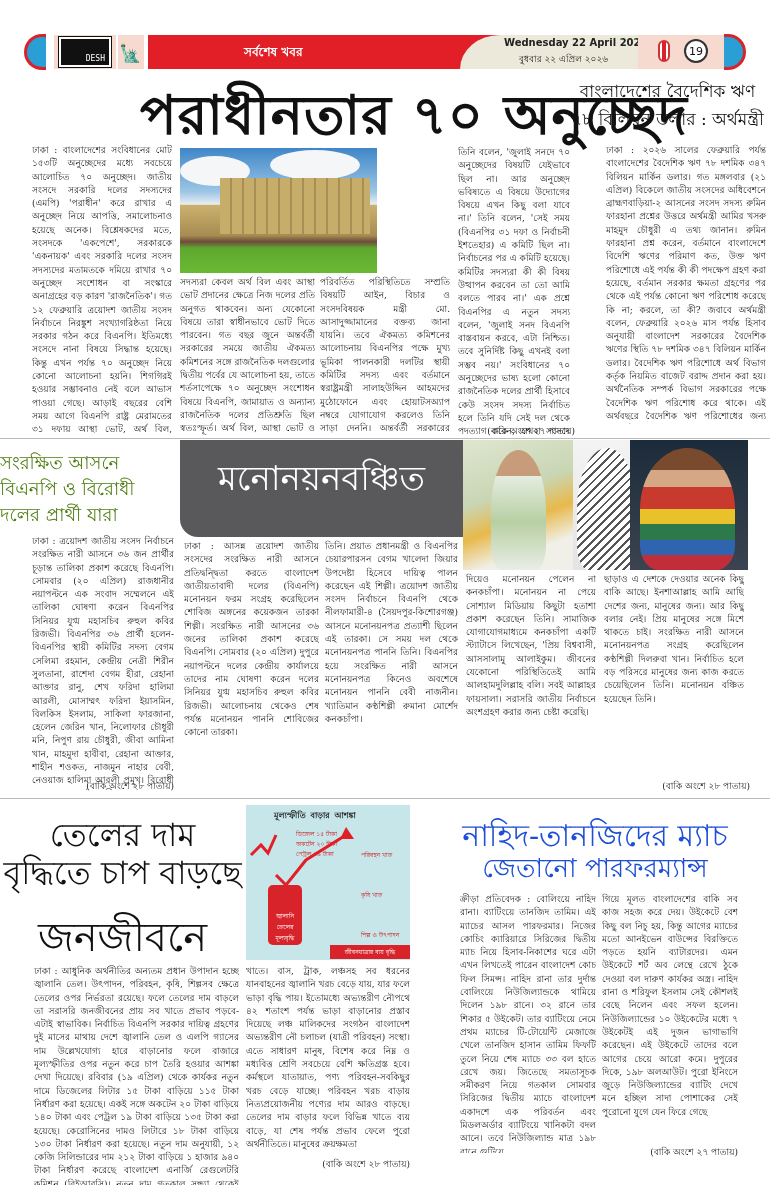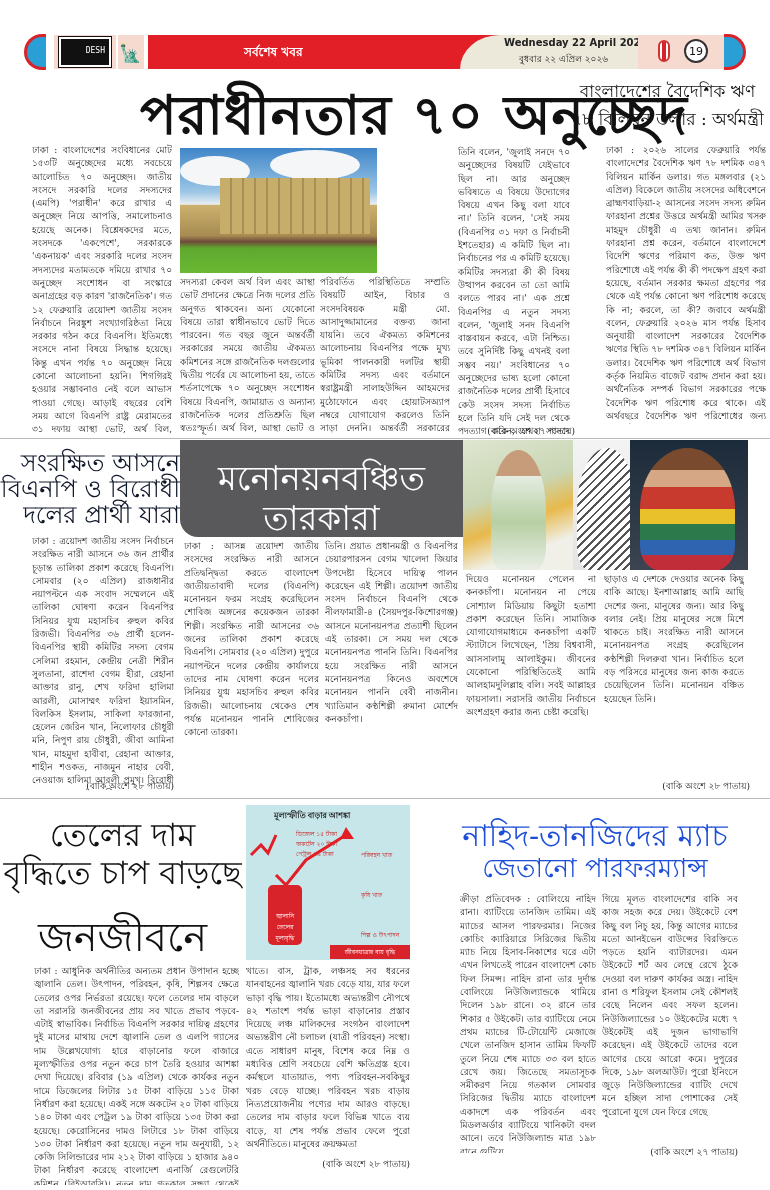--- a/index.html
+++ b/index.html
@@ -3,39 +3,39 @@
 <meta charset="utf-8">
 <style>
 *{box-sizing:border-box;margin:0;padding:0}
 body{width:770px;height:1190px;background:#fff;font-family:"DejaVu Sans","Liberation Sans",sans-serif;color:#111;overflow:hidden;position:relative}
 
 #masthead{position:absolute;left:24px;top:34px;width:722px;height:36px}
 .cap{position:absolute;top:0;width:22px;height:36px;background:#2a9fd6;border:3px solid #d8232a}
 .cap.l{left:0;border-radius:18px 0 0 18px;border-right:none}
 .cap.r{right:0;border-radius:0 18px 18px 0;border-left:none}
 .logo{position:absolute;left:30px;top:1px;width:62px;height:34px;background:#f6d9cf;display:flex;align-items:center;justify-content:center}
-.logo-box{width:52px;height:30px;background:#111;color:#fff;font-size:8px;display:flex;align-items:flex-end;justify-content:flex-end;padding:10px 4px;font-family:"DejaVu Sans Mono",monospace;border:2px solid #fff;outline:1px solid #111}
+.logo-box{width:52px;height:30px;background:#111;color:#fff;font-size:8px;display:flex;align-items:flex-end;justify-content:flex-end;padding:2px 4px;font-family:"DejaVu Sans Mono",monospace;border:2px solid #fff;outline:1px solid #111}
 .liberty{position:absolute;left:94px;top:1px;width:26px;height:34px;background:#f6d9cf;display:flex;align-items:center;justify-content:center;color:#3a8c8c;font-size:18px}
 .redband{position:absolute;left:124px;top:1px;width:430px;height:34px;background:#e21e26;clip-path:polygon(0 0,100% 0,86% 100%,0 100%)}
 .section-label{position:absolute;left:220px;top:9px;color:#fff;font-size:12px;font-weight:bold}
 .datebox{position:absolute;left:436px;top:1px;width:220px;height:34px;background:#ece9da;border-top-left-radius:40px 34px}
 .date-en{position:absolute;left:480px;top:3px;font-size:10px;font-weight:bold;color:#222}
 .date-bn{position:absolute;left:495px;top:18px;font-size:9px;color:#222}
 .pagebox{position:absolute;left:614px;top:1px;width:86px;height:34px;background:#f6d9cf}
 .pg-icon{position:absolute;left:634px;top:6px;width:12px;height:22px;border:2px solid #c33;border-radius:6px;background:linear-gradient(90deg,#fff 30%,#d8232a 30%,#d8232a 70%,#fff 70%)}
 .pg-num{position:absolute;left:660px;top:5px;width:24px;height:24px;border:2px solid #333;border-radius:50%;font-size:11px;font-weight:normal;display:flex;align-items:center;justify-content:center;background:#fff}
 
 .col{position:absolute;font-family:"DejaVu Serif","Liberation Serif",serif;font-size:9px;line-height:13.3px;text-align:justify;color:#1b1b1b;overflow:hidden}
 .headline-big{position:absolute;left:140px;top:74px;font-family:"DejaVu Serif","Liberation Serif",serif;font-weight:bold;font-size:54px;letter-spacing:1px;color:#111;white-space:nowrap}
 .sidehead{position:absolute;left:570px;top:77px;width:195px;text-align:center;font-family:"DejaVu Serif",serif;font-size:17px;line-height:28px;color:#111}
 .photo{position:absolute;overflow:hidden}
 .parliament{left:180px;top:148px;width:197px;height:125px;background:linear-gradient(#3f86c8 0%,#9cc6e6 35%,#e8eef2 45%,#cbb06e 46%,#a78c52 70%,#6f4a3a 75%,#5fa830 80%,#6ab933 100%)}
 .parl-bldg{position:absolute;left:40px;top:30px;width:150px;height:56px;background:repeating-linear-gradient(90deg,#c7ad6a 0 10px,#a98e55 10px 12px)}
 .parl-cloud{position:absolute;width:70px;height:30px;border-radius:50%;background:#f4f6f8}
-.subhead2{position:absolute;left:0;top:450px;width:180px;text-align:right;font-family:"DejaVu Serif",serif;font-size:24px;line-height:26px;color:#0f172a}
+.subhead2{position:absolute;left:0;top:450px;width:180px;text-align:left;font-family:"DejaVu Serif",serif;font-size:18px;line-height:26px;color:#4d7c0f}
 .banner{position:absolute;left:180px;top:440px;width:283px;height:97px;background:#59595b;border-radius:0 0 0 18px}
 .banner-t{position:absolute;left:0;width:283px;text-align:center;color:#fff;font-family:"DejaVu Serif",serif}
 .p1{left:463px;top:440px;width:110px;height:130px;background:linear-gradient(160deg,#dfe6d0,#c9d6b4 40%,#e8b94c 60%,#f0f0e8 80%)}
 .p2{left:573px;top:440px;width:110px;height:130px;background:linear-gradient(180deg,#f3f3f3 0%,#e4e4e4 100%)}
 .p3{left:630px;top:440px;width:118px;height:130px}
 .fig{position:absolute;border-radius:50% 50% 20% 20%}
 .oil-head{position:absolute;left:0;width:245px;text-align:center;font-family:"DejaVu Serif",serif;color:#111}
 .infographic{left:246px;top:805px;width:164px;height:155px;background:#c7e6ea}
 .cric-head{position:absolute;left:420px;width:350px;text-align:center;font-family:"DejaVu Serif",serif;color:#1d4ed8}
 .rule{position:absolute;background:#bbb}
@@ -79,21 +79,20 @@
 <div class="col" style="left:606px;top:144px;width:160px;height:280px">ঢাকা : ২০২৬ সালের ফেব্রুয়ারি পর্যন্ত বাংলাদেশের বৈদেশিক ঋণ ৭৮ দশমিক ৩৪৭ বিলিয়ন মার্কিন ডলার। গত মঙ্গলবার (২১ এপ্রিল) বিকেলে জাতীয় সংসদের অধিবেশনে ব্রাহ্মণবাড়িয়া-২ আসনের সংসদ সদস্য রুমিন ফারহানা প্রশ্নের উত্তরে অর্থমন্ত্রী আমির খসরু মাহমুদ চৌধুরী এ তথ্য জানান। রুমিন ফারহানা প্রশ্ন করেন, বর্তমানে বাংলাদেশে বিদেশি ঋণের পরিমাণ কত, উক্ত ঋণ পরিশোধে এই পর্যন্ত কী কী পদক্ষেপ গ্রহণ করা হয়েছে, বর্তমান সরকার ক্ষমতা গ্রহণের পর থেকে এই পর্যন্ত কোনো ঋণ পরিশোধ করেছে কি না; করলে, তা কী? জবাবে অর্থমন্ত্রী বলেন, ফেব্রুয়ারি ২০২৬ মাস পর্যন্ত হিসাব অনুযায়ী বাংলাদেশ সরকারের বৈদেশিক ঋণের স্থিতি ৭৮ দশমিক ৩৪৭ বিলিয়ন মার্কিন ডলার। বৈদেশিক ঋণ পরিশোধে অর্থ বিভাগ কর্তৃক নিয়মিত বাজেট বরাদ্দ প্রদান করা হয়। অর্থনৈতিক সম্পর্ক বিভাগ সরকারের পক্ষে বৈদেশিক ঋণ পরিশোধ করে থাকে। এই অর্থবছরে বৈদেশিক ঋণ পরিশোধের জন্য বাজেটে বরাদ্দ রাখা হয়েছে। সময়মতো ঋণ পরিশোধ করা হয় এবং এখন পর্যন্ত কোনো ঋণ খেলাপি হয়নি। বর্তমান সরকার ক্ষমতা গ্রহণের পর থেকে সমপরিমাণ ঋণ পরিশোধ করা হয়েছে।</div>
 
 <div class="rule" style="left:0;top:438px;width:770px;height:1px"></div>
 
 <div class="subhead2"><span>সংরক্ষিত আসনে বিএনপি ও বিরোধী দলের প্রার্থী যারা</span></div>
 <div class="col" style="left:32px;top:535px;width:142px;height:255px">ঢাকা : ত্রয়োদশ জাতীয় সংসদ নির্বাচনে সংরক্ষিত নারী আসনে ৩৬ জন প্রার্থীর চূড়ান্ত তালিকা প্রকাশ করেছে বিএনপি। সোমবার (২০ এপ্রিল) রাজধানীর নয়াপল্টনে এক সংবাদ সম্মেলনে এই তালিকা ঘোষণা করেন বিএনপির সিনিয়র যুগ্ম মহাসচিব রুহুল কবির রিজভী। বিএনপির ৩৬ প্রার্থী হলেন- বিএনপির স্থায়ী কমিটির সদস্য বেগম সেলিমা রহমান, কেন্দ্রীয় নেত্রী শিরীন সুলতানা, রাশেদা বেগম হীরা, রেহানা আক্তার রানু, শেখ ফরিদা হালিমা আরলী, মোসাম্মৎ ফরিদা ইয়াসমিন, বিলকিস ইসলাম, সাকিলা ফারজানা, হেলেন জেরিন খান, নিলোফার চৌধুরী মনি, নিপুণ রায় চৌধুরী, জীবা আমিনা খান, মাহমুদা হাবীবা, রেহানা আক্তার, শাহীন শওকত, নাজমুন নাহার বেবী, নেওয়াজ হালিমা আরলী প্রমুখ। বিরোধী দল জামায়াতে ইসলামীর</div>
 <div class="col" style="left:32px;top:780px;width:142px;height:14px;text-align:right">(বাকি অংশে ২৮ পাতায়)</div>
 
 <div class="banner">
   <div class="banner-t" style="top:12px;font-size:34px">মনোনয়নবঞ্চিত</div>
-  <div class="banner-t" style="top:52px;font-size:34px">তারকারা</div>
 </div>
 <div class="photo p1">
   <div class="fig" style="left:28px;top:10px;width:55px;height:120px;background:linear-gradient(#c79c7a 0 22%,#e5ece0 22%,#b7cfa3 60%,#e9eee6)"></div>
 </div>
 <div class="photo p2">
   <div class="fig" style="left:4px;top:8px;width:60px;height:122px;background:repeating-linear-gradient(135deg,#fff 0 4px,#555 4px 6px)"></div>
 </div>
 <div class="photo p3" style="background:linear-gradient(#1c2b3a,#3b4450)">
   <div class="fig" style="left:10px;top:8px;width:95px;height:122px;background:linear-gradient(#7a4a2e 0 18%,#d5a785 18% 32%,#c83a2e 32% 50%,#e9c12a 50% 62%,#2c7a4c 62% 75%,#2f64b0 75% 88%,#c22d3a 88%)"></div>
 </div>
@@ -104,21 +103,21 @@
 <div class="col" style="left:604px;top:573px;width:140px;height:217px">ছাড়াও এ দেশকে দেওয়ার অনেক কিছু বাকি আছে। ইনশাআল্লাহ আমি আছি দেশের জন্য, মানুষের জন্য। আর কিছু বলার নেই। প্রিয় মানুষের সঙ্গে মিশে থাকতে চাই। সংরক্ষিত নারী আসনে মনোনয়নপত্র সংগ্রহ করেছিলেন কণ্ঠশিল্পী দিলরুবা খান। নির্বাচিত হলে বড় পরিসরে মানুষের জন্য কাজ করতে চেয়েছিলেন তিনি। মনোনয়ন বঞ্চিত হয়েছেন তিনি।</div>
 <div class="col" style="left:640px;top:780px;width:110px;height:14px;text-align:right">(বাকি অংশে ২৮ পাতায়)</div>
 
 <div class="rule" style="left:0;top:798px;width:770px;height:1px"></div>
 
 <div class="oil-head" style="top:810px;font-size:32px">তেলের দাম</div>
 <div class="oil-head" style="top:848px;font-size:32px">বৃদ্ধিতে চাপ বাড়ছে</div>
 <div class="oil-head" style="top:906px;font-size:40px">জনজীবনে</div>
 
 <div class="photo infographic">
-  <div style="position:absolute;left:28px;top:4px;font-size:8px;font-weight:bold;color:#222;font-family:Liberation Serif, serif">মূল্যস্ফীতি বাড়ার আশঙ্কা</div>
+  <div style="position:absolute;left:28px;top:4px;font-size:8px;font-weight:bold;color:#222;font-family:Liberation Mono, monospace">মূল্যস্ফীতি বাড়ার আশঙ্কা</div>
   <div style="position:absolute;left:50px;top:24px;font-size:6px;color:#c22;line-height:10px;font-family:'DejaVu Sans',sans-serif">
     <div>ডিজেল ১৫ টাকা</div>
     <div>অকটেন ২০ টাকা</div>
     <div>পেট্রল ১৯ টাকা</div>
   </div>
   <svg style="position:absolute;left:0;top:0" width="164" height="155">
     <polyline points="5,50 15,40 22,48 30,30" fill="none" stroke="#e21e26" stroke-width="3"></polyline>
     <polyline points="30,70 40,80 60,55 100,30" fill="none" stroke="#e21e26" stroke-width="3"></polyline>
     <polygon points="100,22 108,34 94,34" fill="#e21e26"></polygon>
   </svg>

